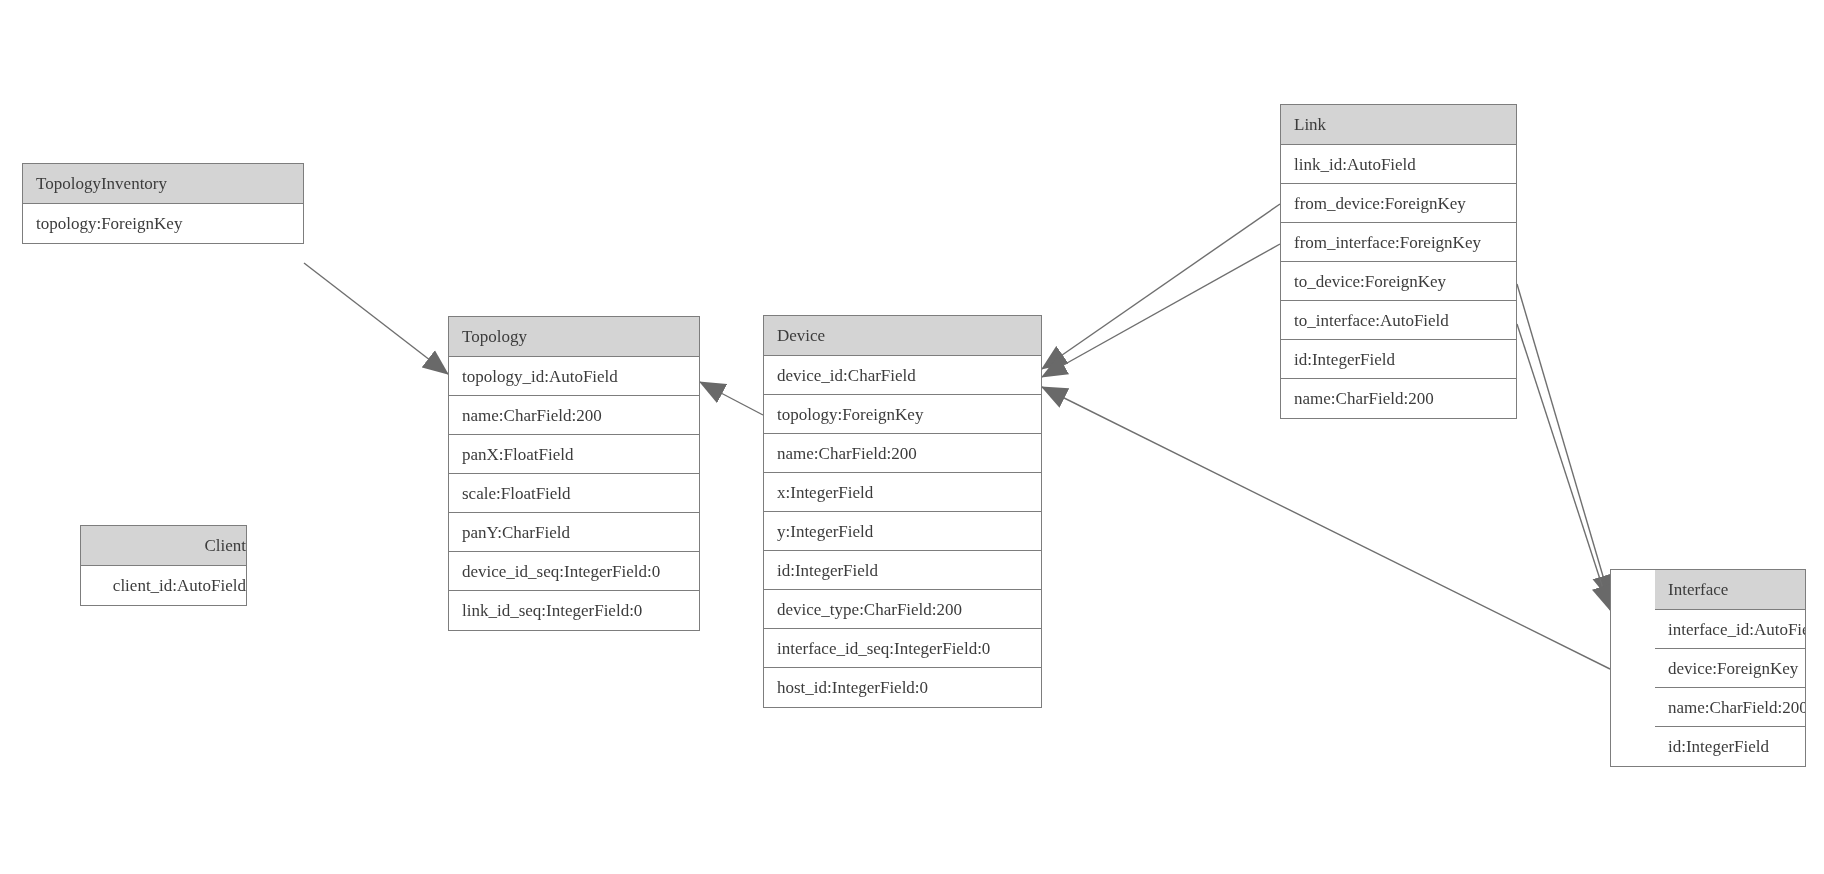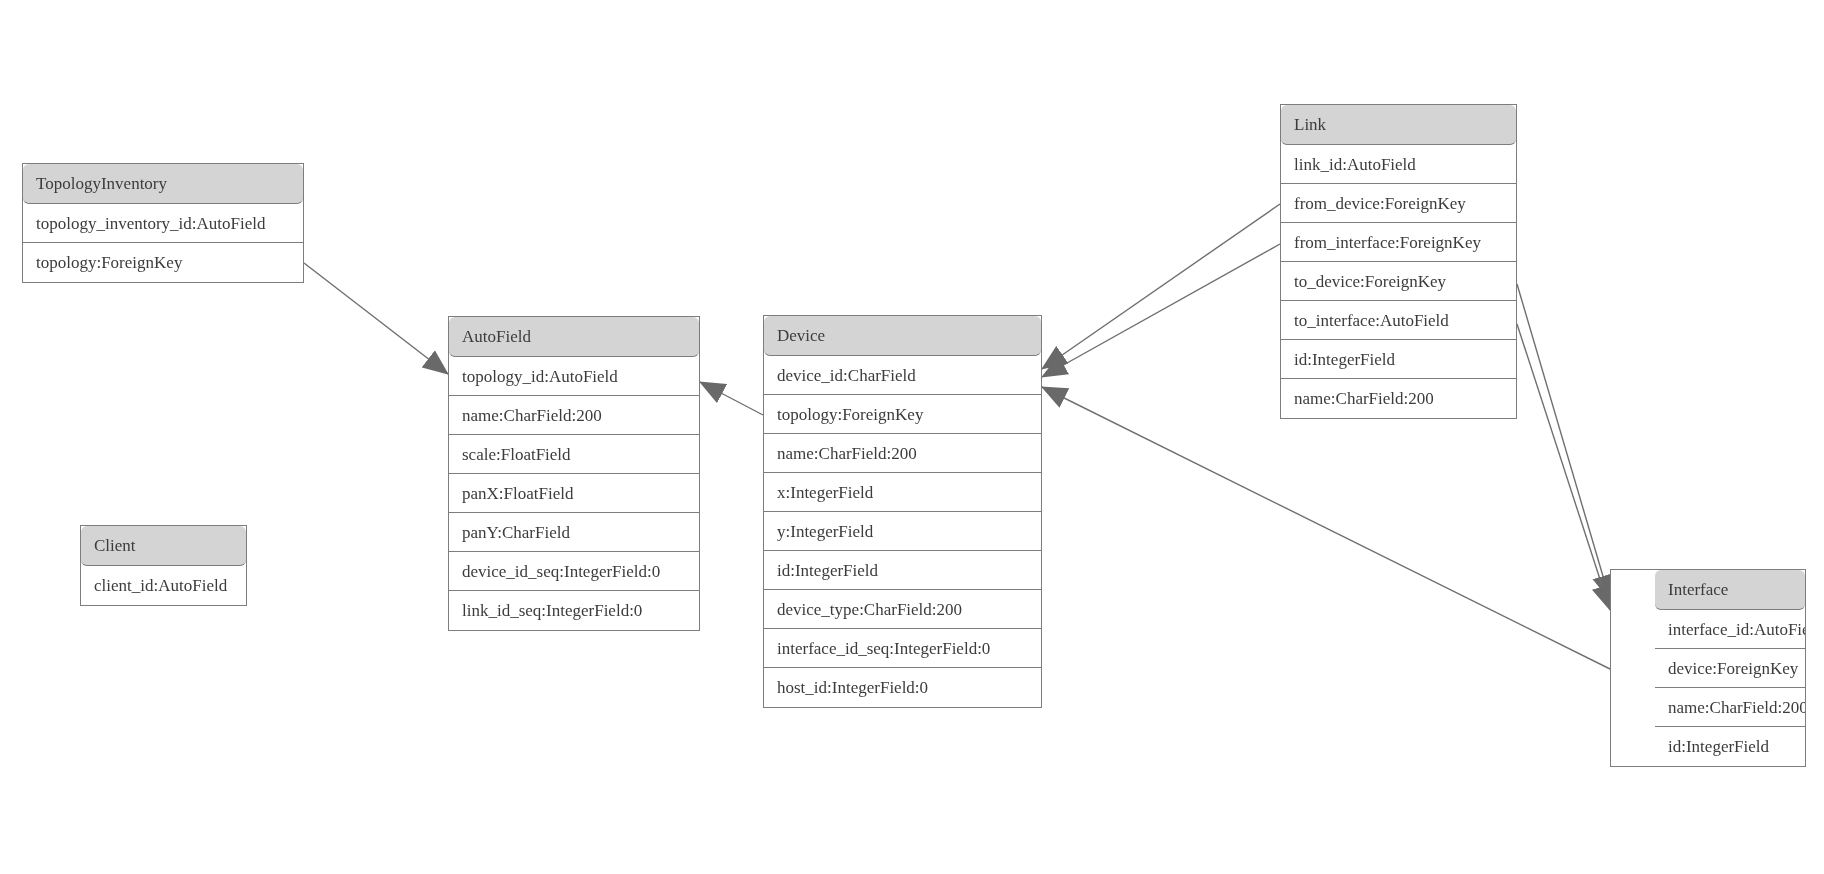--- a/index.html
+++ b/index.html
@@ -37,21 +37,20 @@
   }
   .table-header{
     box-sizing:border-box;
     height:40px;
     line-height:39px;
     padding-left:13px;
     background:var(--header-fill);
     border-bottom:1px solid var(--border);
     white-space:nowrap;
     overflow:hidden;
-    border-radius:6px;
   }
   .table-row{
     box-sizing:border-box;
     height:39px;
     line-height:39px;
     padding-left:13px;
     background:#ffffff;
     border-bottom:1px solid var(--border);
     white-space:nowrap;
     overflow:hidden;
@@ -74,33 +73,32 @@
         <line x1="1280" y1="204" x2="1042" y2="369" marker-end="url(#arrowhead)"></line>
         <line x1="1280" y1="244" x2="1042" y2="377" marker-end="url(#arrowhead)"></line>
         <line x1="1610" y1="669" x2="1042" y2="387" marker-end="url(#arrowhead)"></line>
         <line x1="1517" y1="284" x2="1610" y2="600" marker-end="url(#arrowhead)"></line>
         <line x1="1517" y1="324" x2="1610" y2="610" marker-end="url(#arrowhead)"></line>
       </g>
   </svg>
   <div id="tables-layer">
       <div class="table-node" style="left: 22px; top: 163px; width: 282px;">
         <div class="table-header">TopologyInventory</div>
-        <div class="table-row">topology_inventory_id:AutoField</div>
         <div class="table-row">topology:ForeignKey</div>
       </div>
-      <div class="table-node" style="left: 80px; top: 525px; width: 167px;">
+      <div class="table-node" style="left: 80px; top: 525px; width: 167px; text-align: right;">
         <div class="table-header">Client</div>
         <div class="table-row">client_id:AutoField</div>
       </div>
       <div class="table-node" style="left: 448px; top: 316px; width: 252px;">
-        <div class="table-header">AutoField</div>
+        <div class="table-header">Topology</div>
         <div class="table-row">topology_id:AutoField</div>
         <div class="table-row">name:CharField:200</div>
+        <div class="table-row">panX:FloatField</div>
         <div class="table-row">scale:FloatField</div>
-        <div class="table-row">panX:FloatField</div>
         <div class="table-row">panY:CharField</div>
         <div class="table-row">device_id_seq:IntegerField:0</div>
         <div class="table-row">link_id_seq:IntegerField:0</div>
       </div>
       <div class="table-node" style="left: 763px; top: 315px; width: 279px;">
         <div class="table-header">Device</div>
         <div class="table-row">device_id:CharField</div>
         <div class="table-row">topology:ForeignKey</div>
         <div class="table-row">name:CharField:200</div>
         <div class="table-row">x:IntegerField</div>

